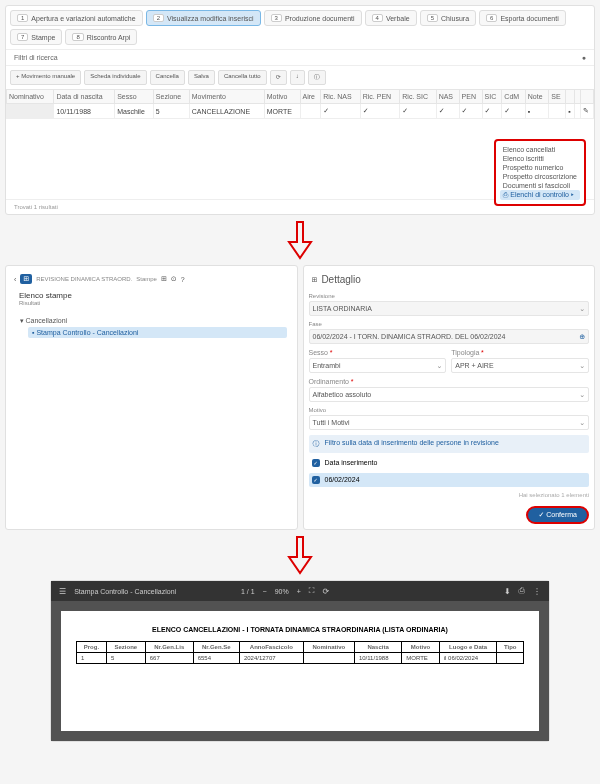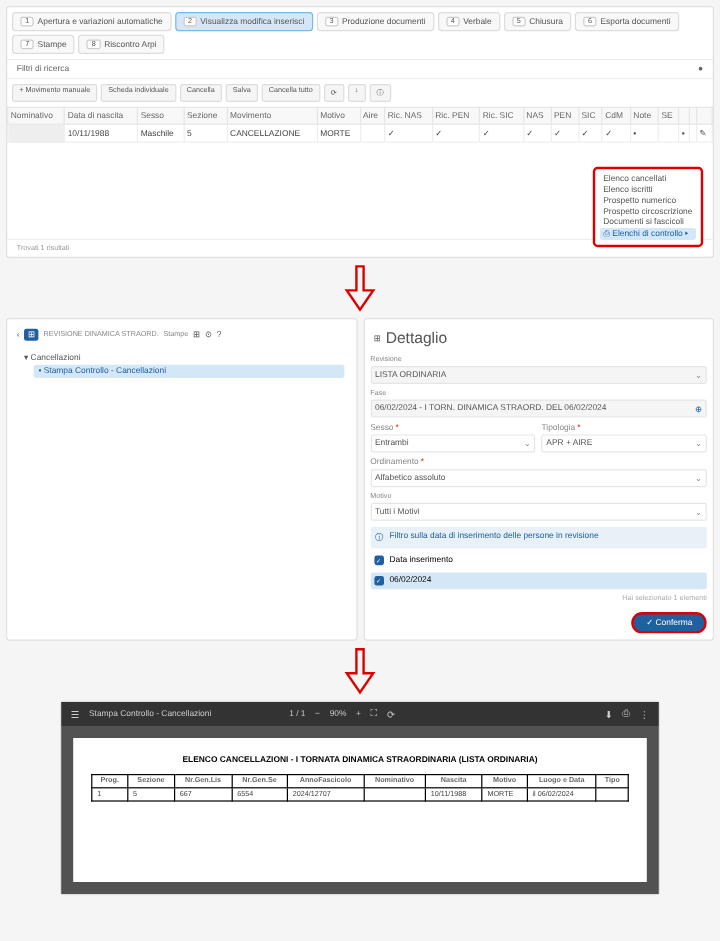--- a/index.html
+++ b/index.html
@@ -171,29 +171,33 @@
  <div class="p2l">
   <div class="p2head">
    <span>‹</span>
    <span style="background:#2060a0;color:#fff;padding:1px 3px;border-radius:2px">⊞</span>
    <span class="crumb">REVISIONE DINAMICA STRAORD.</span>
    <span class="crumb">Stampe</span>
    <span>⊞</span>
    <span>⊙</span>
    <span>?</span>
   </div>
+  <div style="padding:4px 8px">
+   <div style="font-size:8px;color:#333">Elenco stampe</div>
+   <div class="crumb">Risultati</div>
+  </div>
   <div class="tree">
    <div class="treeitem">▾ <span>Cancellazioni</span></div>
    <div class="treeitem sel" style="margin-left:12px">▪ <span>Stampa Controllo - Cancellazioni</span></div>
   </div>
  </div>
  <div class="p2r">
   <div class="p2head">
         <span>⊞</span>
-        <span style="font-size:13px">Dettaglio</span>
+        <span style="font-size:10px">Dettaglio</span>
       </div>
   <div class="detlabel">Revisione</div>
   <div class="detfield"><span>LISTA ORDINARIA</span> <span class="chev" style="float:right">⌄</span></div>
   <div class="detlabel">Fase</div>
   <div class="detfield"><span>06/02/2024 - I TORN. DINAMICA STRAORD. DEL 06/02/2024</span> <span style="float:right;color:#2060a0">⊕</span></div>
   <div class="detrow">
    <div class="detcol">
     <div class="detlabel"><span>Sesso</span> <span style="color:#d00">*</span></div>
     <div class="detfield w"><span>Entrambi</span> <span class="chev" style="float:right">⌄</span></div>
    </div>

